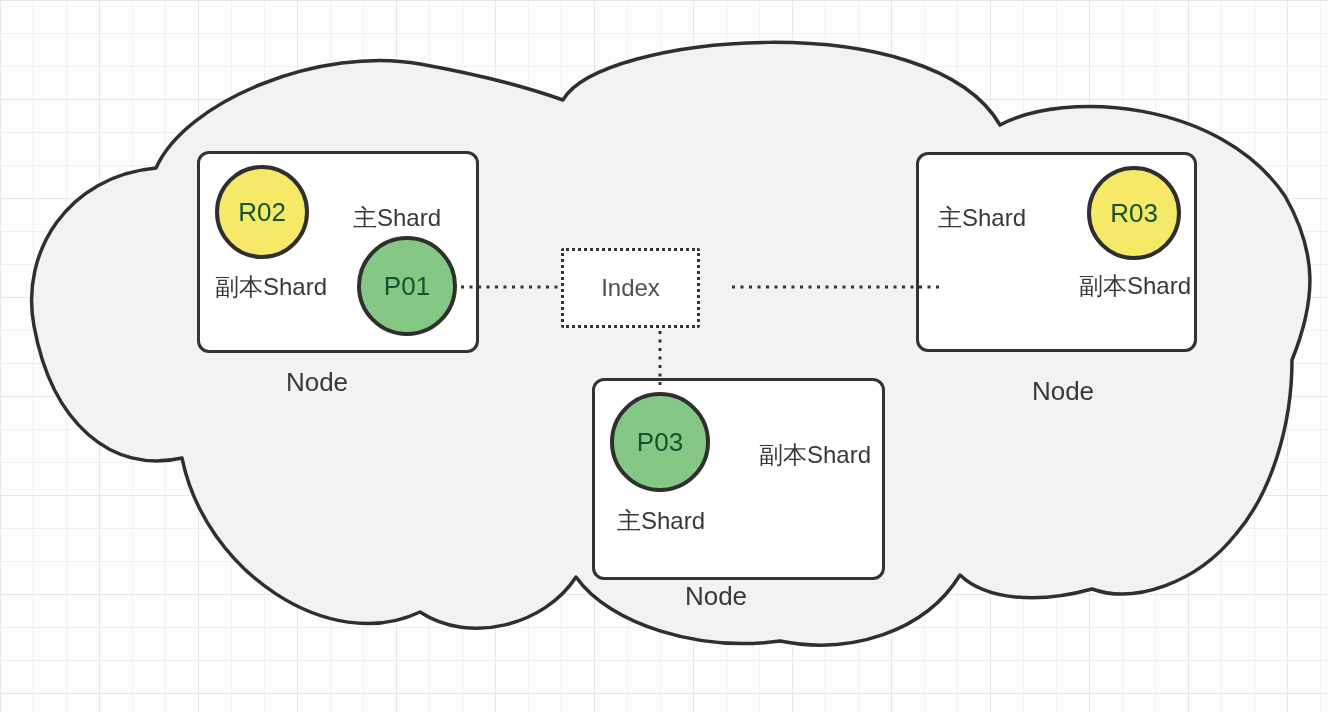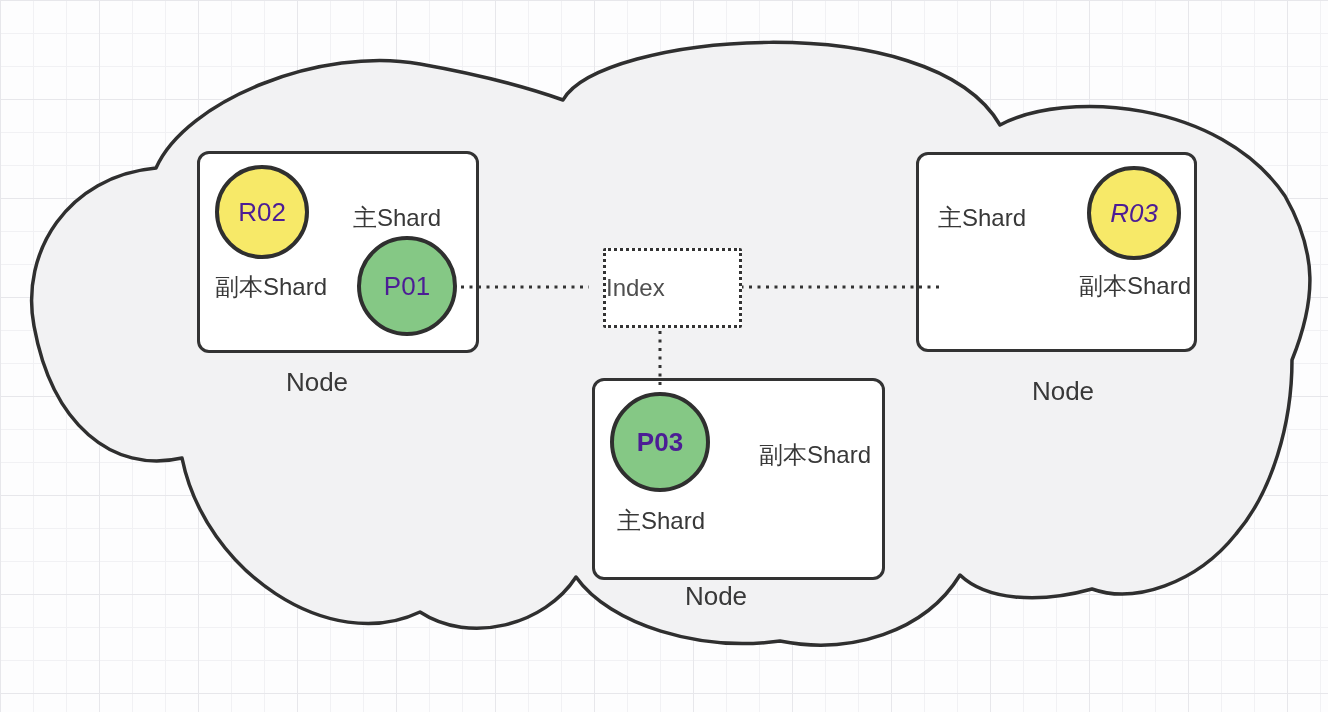--- a/index.html
+++ b/index.html
@@ -18,33 +18,33 @@
   }
   svg.layer { position:absolute; left:0; top:0; width:1328px; height:712px; pointer-events:none; }
   .cloud { fill:#f2f2f3; stroke:#2f2f2f; stroke-width:3.5; stroke-linejoin:round; }
   .node-box {
     position:absolute; background:#ffffff;
     border:3.5px solid #333333; border-radius:12px;
   }
   .shard {
     position:absolute; border:4px solid #2f2f2f; border-radius:50%;
     display:flex; align-items:center; justify-content:center;
-    font-size:26px; color:#4c1d95; font-weight:500;
+    font-size:26px; color:#14532d; font-weight:500;
   }
   .shard.primary { background:#85c885; }
   .shard.replica { background:#f7e968; }
   .lbl {
     position:absolute; transform:translate(-50%,-50%);
     white-space:nowrap; font-size:24px; font-weight:500; color:#383838;
   }
   .node-lbl { font-size:26px; }
   .index-box {
-    position:absolute; left:603px; top:248px; width:139px; height:80px;
+    position:absolute; left:561px; top:248px; width:139px; height:80px;
     background:#ffffff; border:3px dotted #333333; border-radius:2px;
-    display:flex; align-items:center; 
+    display:flex; align-items:center; justify-content:center;
   }
   .index-box span { font-size:24px; color:#4f4f4f; }
   .title {
     position:absolute; left:672px; top:681px; transform:translate(-50%,-50%);
     font-size:30px; font-weight:600; color:#333333; white-space:nowrap;
   }
   .connector { stroke:#333333; stroke-width:3; stroke-dasharray:3 5.5; stroke-linecap:butt; }
 </style>
 </head>
 <body>
@@ -85,23 +85,23 @@
     <span>Index</span>
   </div>
 
   <div class="shard replica" style="left:215px; top:165px; width:94px; height:94px;">R02</div>
   <div class="lbl" style="left:397px; top:218px;">主Shard</div>
   <div class="shard primary" style="left:357px; top:236px; width:100px; height:100px;">P01</div>
   <div class="lbl" style="left:271px; top:287px;">副本Shard</div>
   <div class="lbl node-lbl" style="left:317px; top:382px;">Node</div>
 
   <div class="lbl" style="left:982px; top:218px;">主Shard</div>
-  <div class="shard replica" style="left:1087px; top:166px; width:94px; height:94px;font-style:italic;">R03</div>
+  <div class="shard replica" style="left:1087px; top:166px; width:94px; height:94px;">R03</div>
   <div class="lbl" style="left:1135px; top:286px;">副本Shard</div>
   <div class="lbl node-lbl" style="left:1063px; top:391px;">Node</div>
 
-  <div class="shard primary" style="left:610px; top:392px; width:100px; height:100px;font-weight:bold;">P03</div>
+  <div class="shard primary" style="left:610px; top:392px; width:100px; height:100px;">P03</div>
   <div class="lbl" style="left:815px; top:455px;">副本Shard</div>
   <div class="lbl" style="left:661px; top:521px;">主Shard</div>
   <div class="lbl node-lbl" style="left:716px; top:596px;">Node</div>
 
 
 </div>
 
 </body></html>

